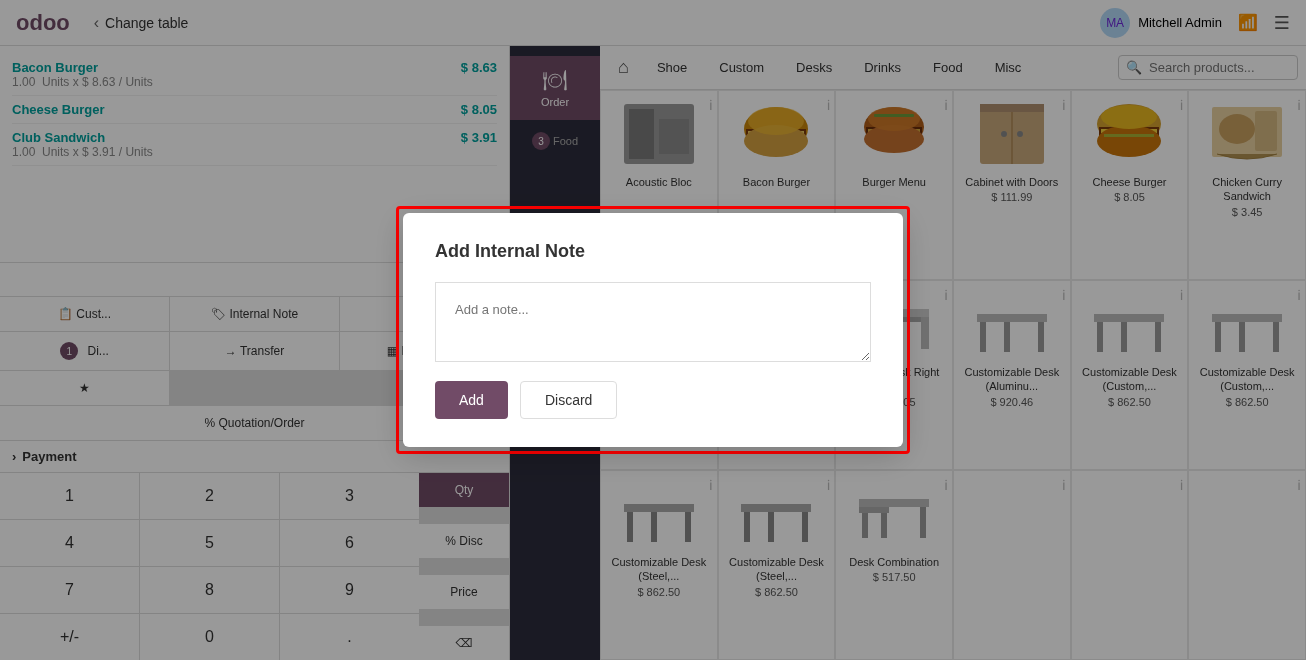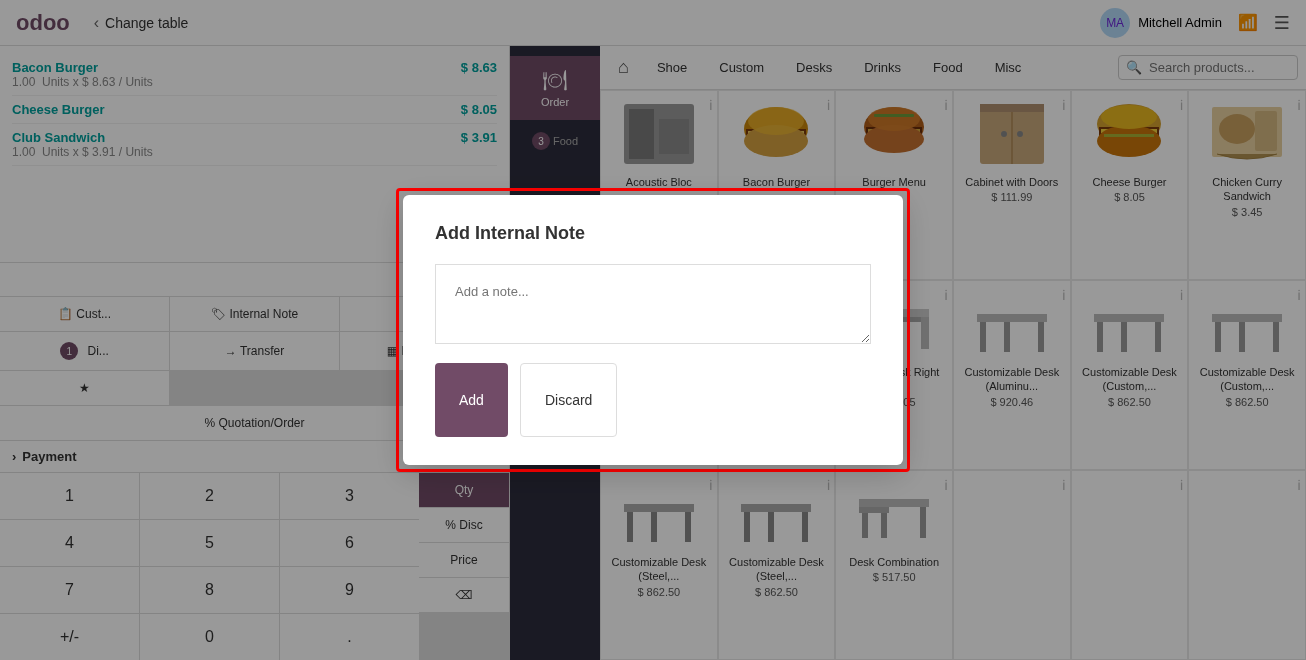--- a/index.html
+++ b/index.html
@@ -31,21 +31,21 @@
     .order-item-detail { color: #888; font-size: 12px; }
     .total-row { padding: 8px 12px; font-size: 15px; font-weight: bold; color: #333; border-top: 1px solid #ddd; text-align: right; }
 
     .action-btns { display: grid; grid-template-columns: 1fr 1fr 1fr; gap: 1px; background: #ddd; border-top: 1px solid #ddd; }
     .action-btn { background: white; padding: 10px 8px; text-align: center; cursor: pointer; display: flex; align-items: center; justify-content: center; gap: 6px; font-size: 12px; color: #333; }
     .action-btn.full-width { grid-column: 1 / -1; }
 
     .numpad-section { display: flex; border-top: 1px solid #ddd; }
     .numpad { display: grid; grid-template-columns: repeat(3, 1fr); gap: 1px; background: #ddd; flex: 1; }
     .num-btn { background: white; padding: 14px; text-align: center; cursor: pointer; font-size: 16px; font-weight: 500; color: #333; }
-    .numpad-modes { display: flex; flex-direction: column; gap: 1px; background: #ddd; width: 90px; }
+    .numpad-modes { display: flex; flex-direction: column; gap: 17px; background: #ddd; width: 90px; }
     .mode-btn { background: white; padding: 10px; text-align: center; cursor: pointer; font-size: 12px; color: #333; display: flex; align-items: center; justify-content: center; }
     .mode-btn.active { background: #714b67; color: white; }
 
     .payment-section { border-top: 1px solid #ddd; padding: 8px 12px; }
     .payment-header { font-size: 13px; font-weight: bold; color: #333; display: flex; align-items: center; gap: 6px; cursor: pointer; }
 
     
     .sidebar { width: 90px; background: #2c2c3c; display: flex; flex-direction: column; align-items: center; padding-top: 10px; }
     .sidebar-item { display: flex; flex-direction: column; align-items: center; padding: 12px 8px; cursor: pointer; color: #aaa; font-size: 11px; gap: 4px; width: 100%; text-align: center; }
     .sidebar-item.active { background: #714b67; color: white; }
@@ -69,21 +69,21 @@
     .product-price { font-size: 11px; color: #555; margin-top: 2px; }
     .product-info-icon { position: absolute; top: 4px; right: 4px; color: #bbb; font-size: 14px; }
 
     
     .overlay { position: fixed; top: 0; left: 0; width: 100%; height: 100%; background: rgba(0,0,0,0.4); z-index: 100; display: flex; align-items: center; justify-content: center; }
     .modal { background: white; border-radius: 6px; padding: 28px 32px; width: 500px; box-shadow: 0 8px 32px rgba(0,0,0,0.2); }
     .modal-title { font-size: 18px; font-weight: 600; color: #333; margin-bottom: 20px; }
     .modal-textarea { width: 100%; height: 80px; border: 1px solid #ddd; border-radius: 0; padding: 19px; font-size: 13px; color: #999; resize: vertical; outline: none; font-family: inherit; }
     .modal-buttons { display: flex; gap: 12px; margin-top: 16px; }
     .btn-add { background: #714b67; color: white; border: none; padding: 10px 24px; border-radius: 4px; font-size: 14px; cursor: pointer; font-weight: 500; }
-    .btn-discard { background: white; color: #333; border: 1px solid #ddd; padding: 28px 24px; border-radius: 4px; font-size: 14px; cursor: pointer; }
+    .btn-discard { background: white; color: #333; border: 1px solid #ddd; padding: 10px 24px; border-radius: 4px; font-size: 14px; cursor: pointer; }
     .modal-wrapper { border: 3px solid red; border-radius: 4px; padding: 4px; }
   </style>
 </head>
 <body>
 
 <div class="top-nav">
   <div class="odoo-logo">odoo</div>
   <div class="change-table-btn">
     <span class="arrow">‹</span>
     <span>Change table</span>

